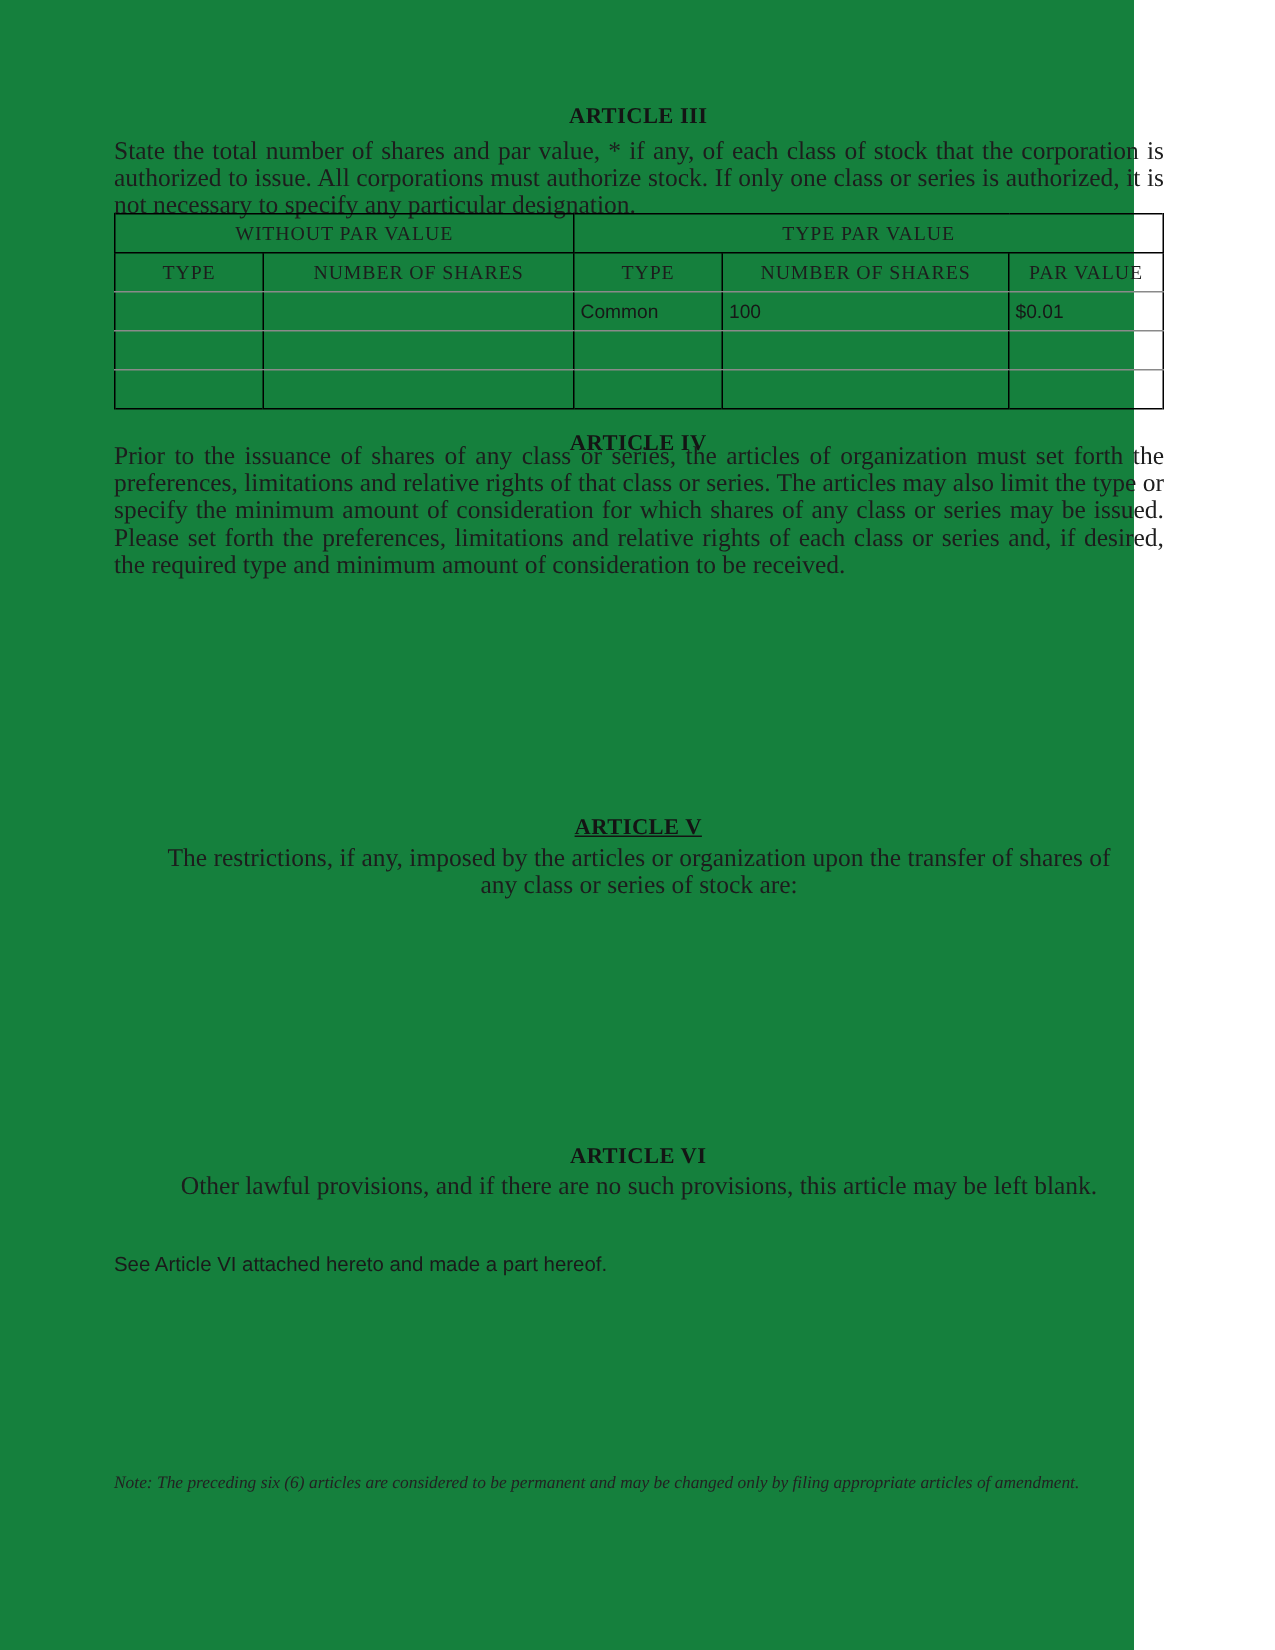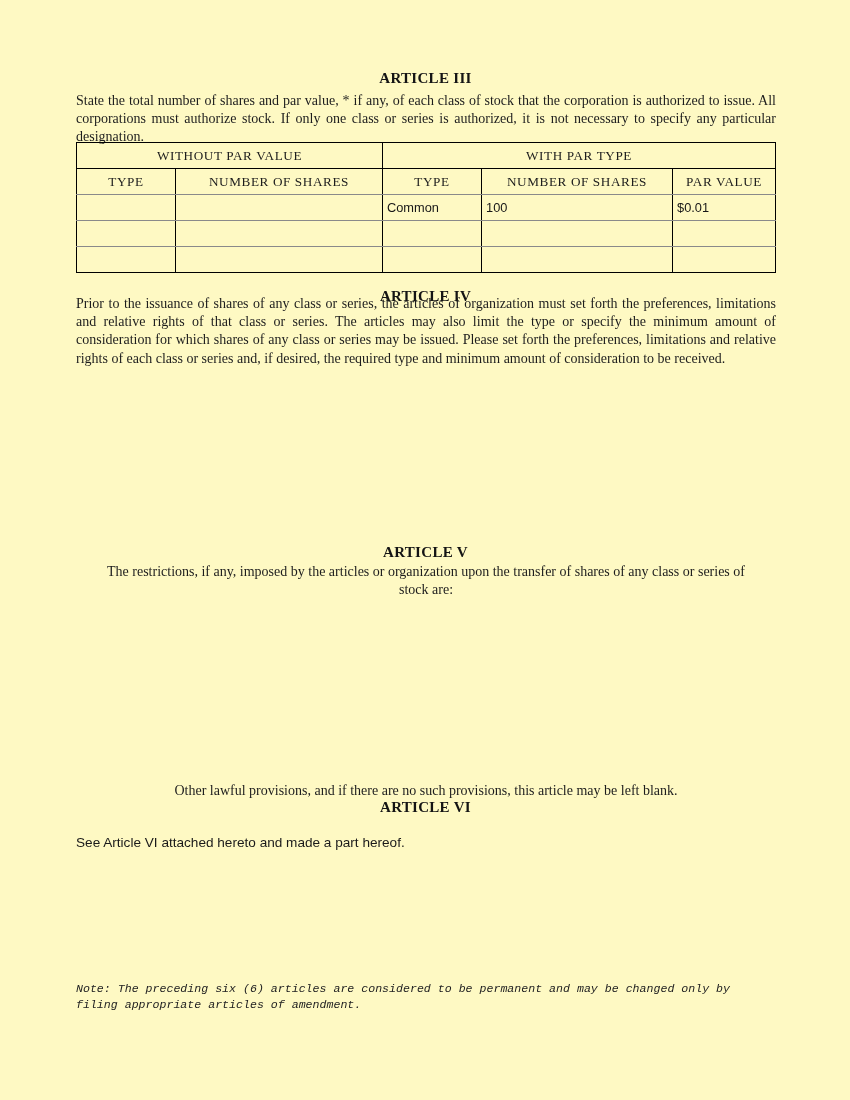--- a/index.html
+++ b/index.html
@@ -13,44 +13,44 @@
     height: 1100px;
     position: relative;
     font-family: "Liberation Serif", serif;
     color: #1a1a1a;
     overflow: hidden;
   }
 
   .page {
     position: absolute;
     left: 0; top: 0;
-    width: 850px;
+    width: 756px;
     height: 1100px;
-    background: #fef9c3;
+    background: #15803d;
   }
 
   
   .article-heading {
     position: absolute;
     left: 76px;
     width: 699px;
     text-align: center;
     font-family: "Liberation Serif", serif;
     font-weight: bold;
     font-size: 15px;
     letter-spacing: 0.3px;
     color: #141414;
   }
 
   .instruction {
     position: absolute;
     left: 76px;
     width: 700px;
     font-family: "Liberation Serif", serif;
-    font-size: 14px;
+    font-size: 17px;
     line-height: 18.2px;
     text-align: justify;
     color: #1d1d1d;
   }
   .instruction.centered {
     text-align: center;
     left: 106px;
     width: 640px;
   }
 
@@ -63,21 +63,21 @@
     font-size: 13.6px;
     line-height: 19.5px;
     color: #1a1a1a;
     text-align: left;
   }
 
   .footnote {
     position: absolute;
     left: 76px;
     width: 700px;
-    font-family: Liberation Mono, monospace;
+    font-family: Liberation Serif, serif;
     font-style: italic;
     font-size: 11.6px;
     line-height: 16px;
     color: #222222;
     text-align: left;
   }
 
   
   .shares-table {
     position: absolute;
@@ -156,21 +156,21 @@
         <col class="col-c">
         <col class="col-d">
         <col class="col-e">
     </colgroup>
     <tbody>
       <tr class="group-row">
         <td colspan="2">
           <span class="th-label">WITHOUT PAR VALUE</span>
         </td>
         <td colspan="3">
-          <span class="th-label">WITH PAR TYPE</span>
+          <span class="th-label">TYPE PAR VALUE</span>
         </td>
       </tr>
       <tr class="head-row">
         <td>
           <span class="th-label">TYPE</span>
         </td>
         <td>
           <span class="th-label">NUMBER OF SHARES</span>
         </td>
         <td>
@@ -238,26 +238,26 @@
         </td>
       </tr>
     </tbody>
   </table>
 
   <div class="article-heading" style="top:288px;">ARTICLE IV</div>
 
   <div class="instruction" style="top:295px;">Prior to the issuance of shares of any class or series, the articles of organization must set forth the preferences, limitations and relative rights of that class or series.  The articles may also limit the type or specify the minimum amount of consideration for which shares of any class or series may be issued.  Please set forth the preferences, limitations and relative rights of each class or series and, if desired, the required type and minimum amount of consideration to be received.</div>
 
 
-  <div class="article-heading" style="top:544px;">ARTICLE V</div>
+  <div class="article-heading" style="top:544px;text-decoration:underline;">ARTICLE V</div>
 
   <div class="instruction centered" style="top:563px;">The restrictions, if any, imposed by the articles or organization upon the transfer of shares of any class or series of stock are:</div>
 
 
-  <div class="article-heading" style="top:763px;margin-top:36px;">ARTICLE VI</div>
+  <div class="article-heading" style="top:763px;">ARTICLE VI</div>
 
   <div class="instruction centered" style="top:782px;">Other lawful provisions, and if there are no such provisions, this article may be left blank.</div>
 
   <div class="answer" style="top:833px;">See Article VI attached hereto and made a part hereof.</div>
 
   <div class="footnote" style="top:981px;">Note:  The preceding six (6) articles are considered to be permanent and may be changed only by filing appropriate articles of amendment.</div>
 
 
 </div>
 

